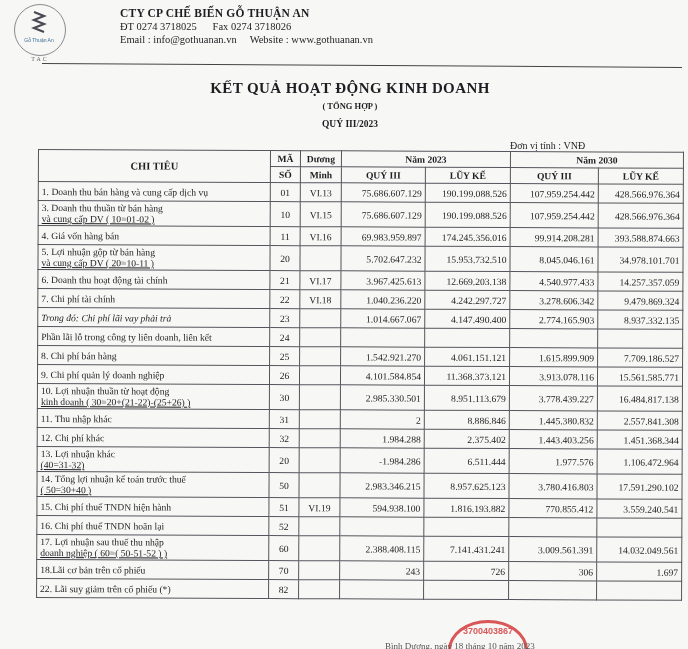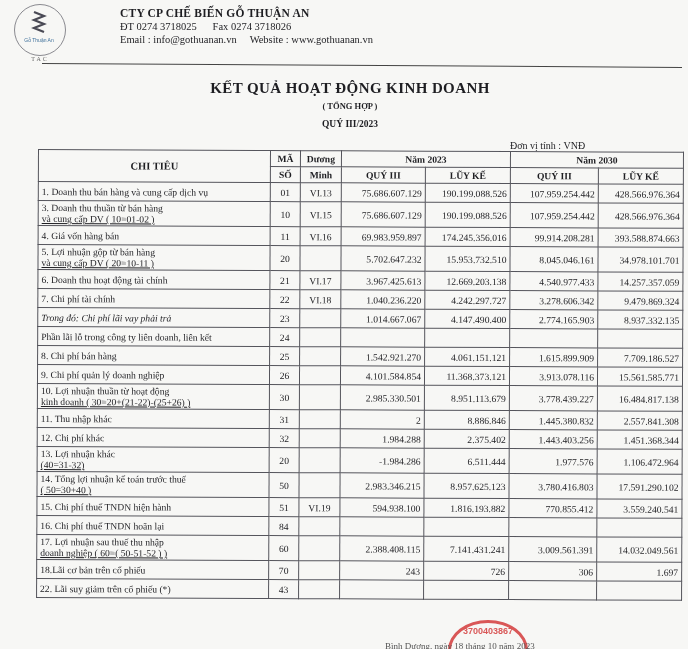--- a/index.html
+++ b/index.html
@@ -334,21 +334,21 @@
           <td class="note">VI.19</td>
           <td class="num col-y2023">594.938.100</td>
           <td class="num">1.816.193.882</td>
           <td class="num col-y2023">770.855.412</td>
           <td class="num">3.559.240.541</td>
         </tr>
         <tr class="h1">
           <td class="label">
             <div>16. Chi phí thuế TNDN hoãn lại</div>
           </td>
-          <td class="code">84</td>
+          <td class="code">52</td>
           <td class="note"></td>
           <td class="num col-y2023"></td>
           <td class="num"></td>
           <td class="num col-y2023"></td>
           <td class="num"></td>
         </tr>
         <tr class="h2">
           <td class="label">
             <div>17. Lợi nhuận sau thuế thu nhập</div>
             <div class="u">doanh nghiệp ( 60=( 50-51-52 ) )</div>
@@ -368,21 +368,21 @@
           <td class="note"></td>
           <td class="num col-y2023">243</td>
           <td class="num">726</td>
           <td class="num col-y2023">306</td>
           <td class="num">1.697</td>
         </tr>
         <tr class="h1">
           <td class="label">
             <div>22. Lãi suy giảm trên cổ phiếu (*)</div>
           </td>
-          <td class="code">43</td>
+          <td class="code">82</td>
           <td class="note"></td>
           <td class="num col-y2023"></td>
           <td class="num"></td>
           <td class="num col-y2023"></td>
           <td class="num"></td>
         </tr>
       </tbody>
   </table>
 
   <div class="stamp">3700403867</div>

